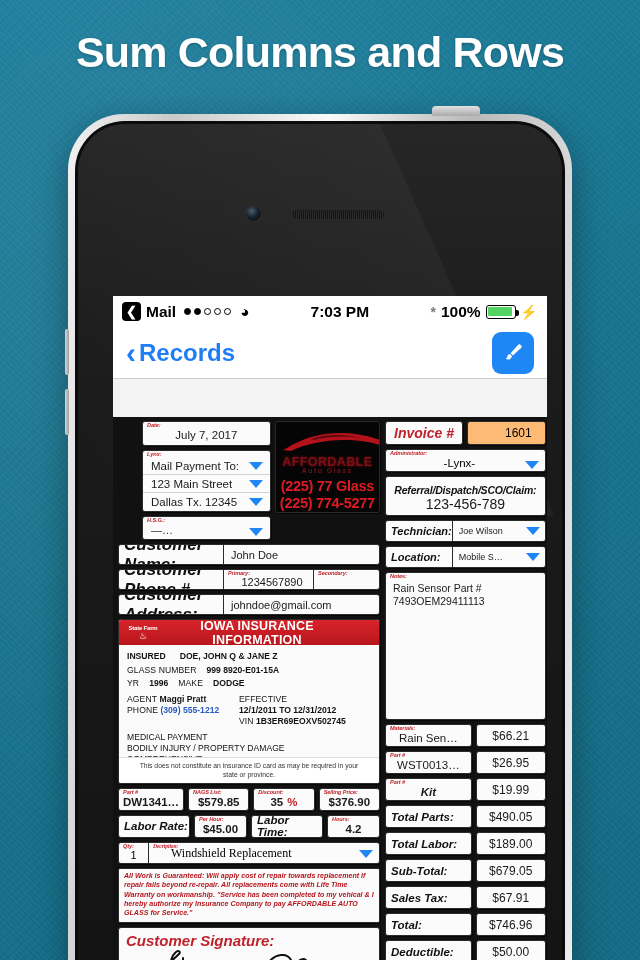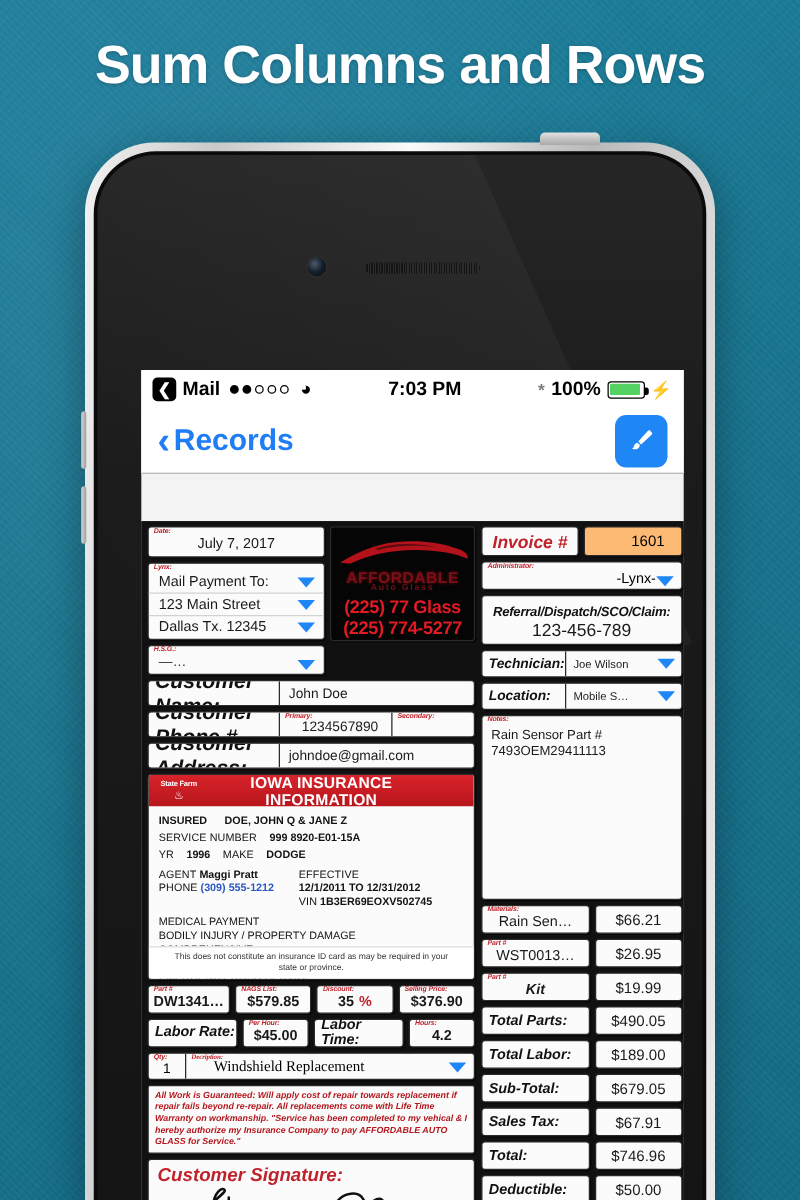--- a/index.html
+++ b/index.html
@@ -204,21 +204,21 @@
     position:absolute;left:0;right:0;top:45px;text-align:center;
     color:#6d1318;font-size:7px;font-weight:bold;letter-spacing:1.4px;
   }
   .logo-p1,.logo-p2{
     position:absolute;left:0;right:0;text-align:center;
     color:#e01b24;font-size:14.5px;font-weight:bold;letter-spacing:-0.3px;
   }
   .logo-p1{ top:56px; }
   .logo-p2{ top:73px; }
 
-  .left-top{ display:flex; gap:4px; }
+  .left-top{ display:flex; gap:4px;margin-left:24px; }
   .left-top-col{ width:142px; display:flex;flex-direction:column;gap:4px; }
 
   
   .cust-row{
     display:flex;height:22px;align-items:stretch;
     background:#fbfbfb;border:1.6px solid #2a2a2a;border-radius:3px;
     box-shadow:1px 1px 0 rgba(0,0,0,0.55);
     overflow:hidden;
   }
   .cust-key{
@@ -324,21 +324,21 @@
   .inv-val{
     flex:1;margin-left:4px;background:#fdba74;border:1.6px solid #2a2a2a;border-radius:3px;
     height:24px;display:flex;align-items:center;justify-content:center;font-size:12px;
     box-shadow:1px 1px 0 rgba(0,0,0,0.55);
     padding-left:24px;
   }
   .admin{
     height:23px;display:flex;align-items:flex-end;justify-content:space-between;
     padding:0 6px 2px 8px;
   }
-  .admin .v{ flex:1;text-align:right;font-size:11.5px; }
+  .admin .v{ flex:1;text-align:center;font-size:11.5px; }
   .claim{
     padding:7px 4px 3px 4px;text-align:center;
   }
   .claim .k{ font-size:10.5px;font-weight:bold;font-style:italic;color:#111;letter-spacing:-0.2px;}
   .claim .v{ font-size:14px;color:#1a1a1a;margin-top:0px; }
   .tech-row{
     display:flex;align-items:stretch;height:22px;overflow:hidden;
   }
   .tech-k{
     flex:1;display:flex;align-items:center;padding-left:5px;
@@ -514,21 +514,21 @@
                     <span class="m">♨</span>
                   </div>
                   <div class="title">IOWA INSURANCE INFORMATION</div>
                 </div>
                 <div class="ins-body">
                   <div class="ins-l1">
                     <span>INSURED</span>
                     <span>DOE, JOHN Q &amp; JANE Z</span>
                   </div>
                   <div class="ins-kv">
-                    <span class="ins-k">SERVICE NUMBER</span>
+                    <span class="ins-k">GLASS NUMBER</span>
                     <span class="ins-b">999 8920-E01-15A</span>
                   </div>
                   <div class="ins-kv">
                     <span class="ins-k">YR</span>
                     <span class="ins-b">1996</span>
                     <span class="ins-k">MAKE</span>
                     <span class="ins-b">DODGE</span>
                   </div>
                   <div class="ins-two">
                     <div class="c1">

